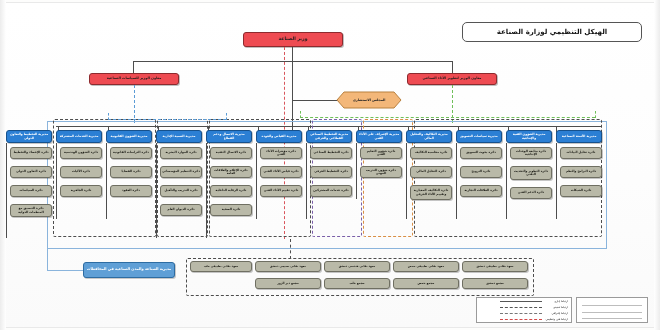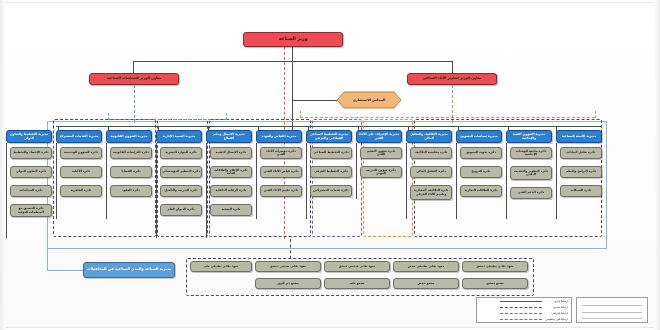--- a/index.html
+++ b/index.html
@@ -123,20 +123,23 @@
   .sign-line{position:absolute;height:0;border-top:1px solid #bdbdbd;}
 </style>
 </head>
 <body>
 
 <div id="stage">
   <div class="page-frame"></div>
   <div class="shadow-l"></div>
   <div class="shadow-r"></div>
 
+  <div class="title-box" style="right:18px;top:22px;width:180px;height:20px;">
+    <span>الهيكل التنظيمي لوزارة الصناعة</span>
+  </div>
 
   <div class="box red" style="left:243px;top:32px;width:100px;height:15px;">
     <span>وزير الصناعة</span>
   </div>
 
   <div class="ln ln-v" style="left:292px;top:47px;height:92px;"></div>
 
   <div class="dashdot-v" style="left:284px;top:47px;height:192px;border-color:#d9565c;"></div>
 
   <div class="ln ln-h" style="left:133px;top:61px;width:320px;"></div>

